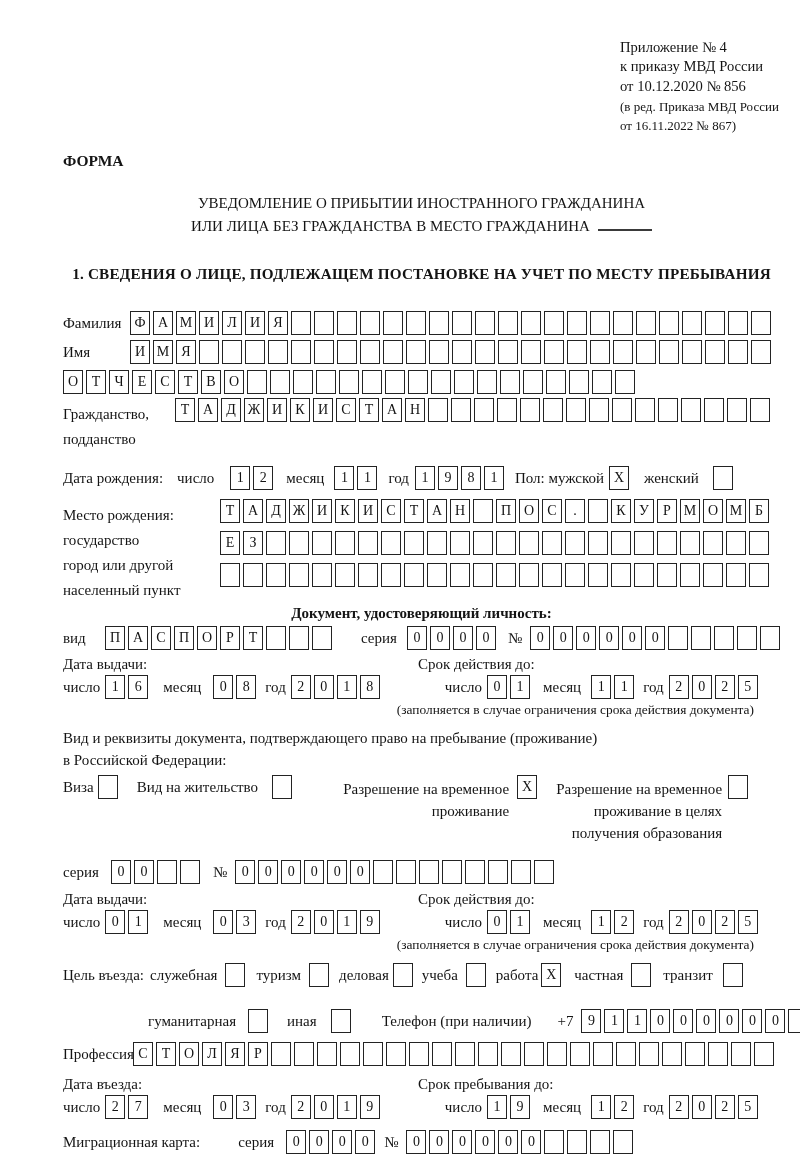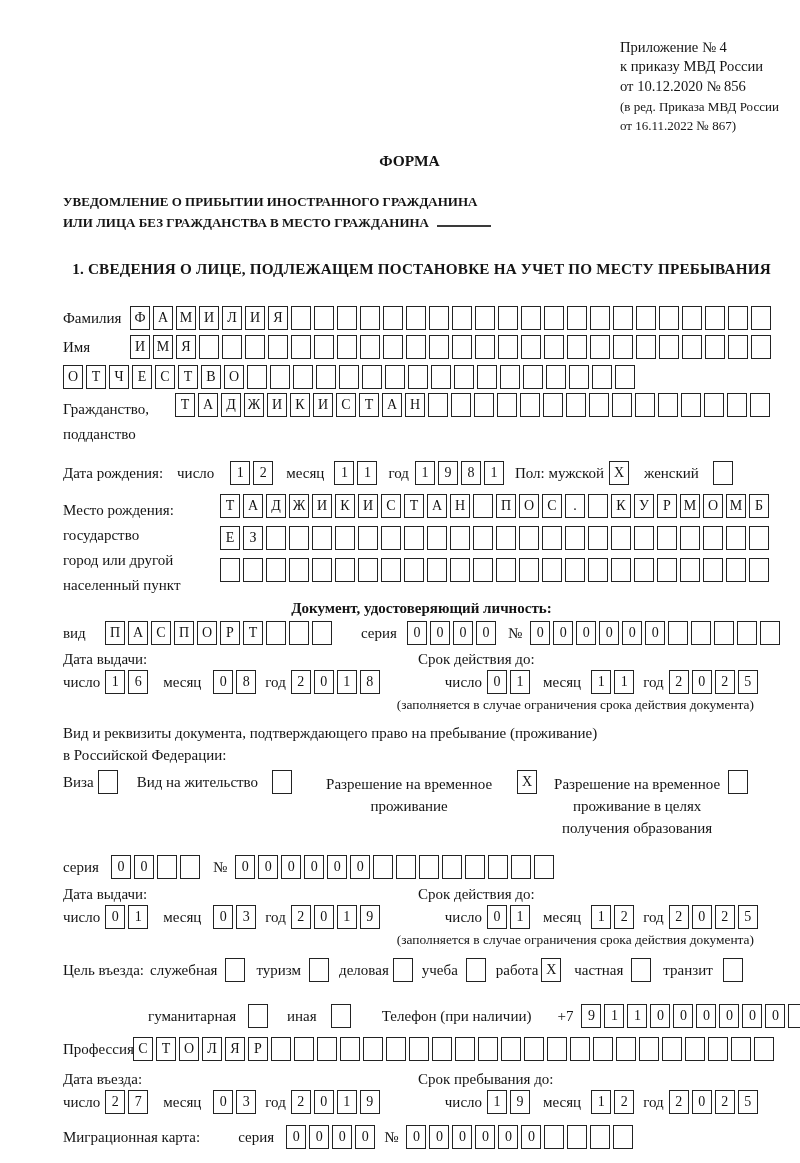--- a/index.html
+++ b/index.html
@@ -3,39 +3,39 @@
 <meta charset="utf-8">
 <style>
   html,body { margin:0; padding:0; background:#ffffff; }
   .page {
     position:relative; width:800px; height:1163px; box-sizing:border-box;
     padding:38px 20px 0 63px; background:#ffffff; color:#141414;
     font-family:"Liberation Serif","DejaVu Serif",serif; font-size:15px; overflow:hidden;
   }
   .annex { margin-left:557px; line-height:1.32; font-size:14.6px; }
   .annex .small { font-size:13px; margin-top:2px; }
-  .forma { margin-top:18px; text-align:center; padding-right:24px; font-weight:bold; font-size:15.5px; }
-  .title { margin-top:22px; font-weight:bold; font-size:13px; line-height:1.5; }
+  .forma { margin-top:18px; text-align:left; padding-right:24px; font-weight:bold; font-size:15.5px; }
+  .title { margin-top:22px; text-align:center; font-weight:normal; font-size:15px; line-height:1.5; }
   .blank-line { display:inline-block; width:54px; height:13px; border-bottom:2px solid #3a3a3a; margin-left:8px; }
   .sec-heading { margin-top:28px; text-align:center; font-weight:bold; font-size:15.2px; letter-spacing:0.2px; }
   .frow { display:flex; align-items:flex-start; flex-wrap:nowrap; }
   .w { padding-top:4px; white-space:nowrap; }
   .flabel { flex:0 0 auto; padding-top:4px; }
   .boxes { display:flex; flex-wrap:nowrap; flex:0 0 auto; }
   .box {
     box-sizing:border-box; flex:0 0 auto; width:20px; height:24px; margin-right:3px;
     border:1.6px solid #232323; display:inline-flex; align-items:center; justify-content:center;
     font-size:14px; line-height:1; background:#fff;
   }
   .lines div { line-height:25px; white-space:nowrap; }
   .note { font-size:13.4px; }
   .center-bold { text-align:center; font-weight:bold; font-size:15px; }
   .col-head { display:flex; }
   .col-head span { }
-  .opt-multiline { text-align:center; line-height:1.45; padding-top:4px; }
+  .opt-multiline { text-align:right; line-height:1.45; padding-top:4px; }
 </style>
 </head>
 <body>
 
 <div class="page">
 
   <div class="annex">
     <div>Приложение № 4</div>
     <div>к приказу МВД России</div>
     <div>от 10.12.2020 № 856</div>

